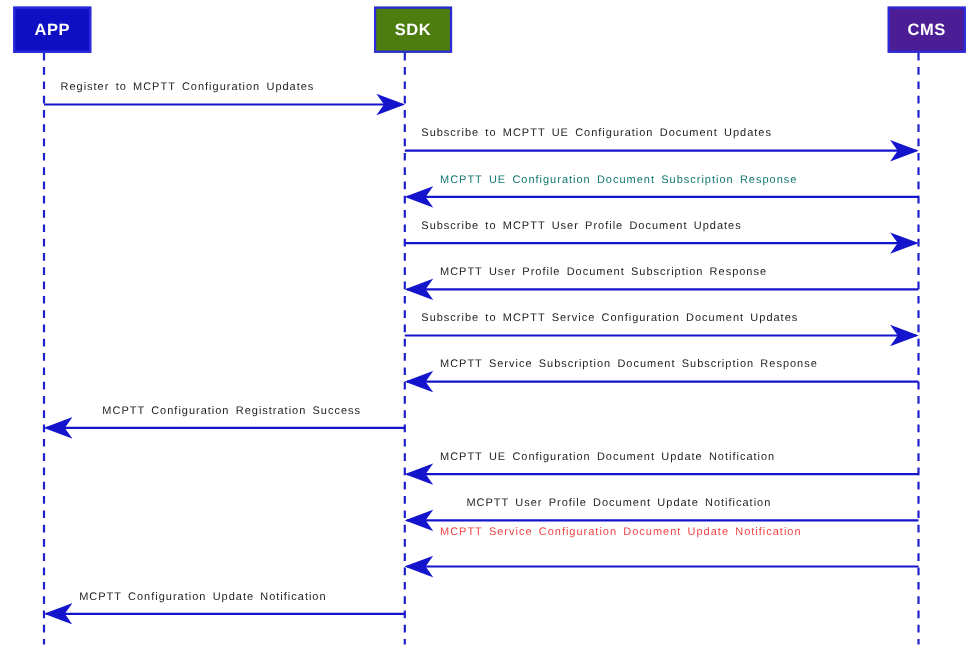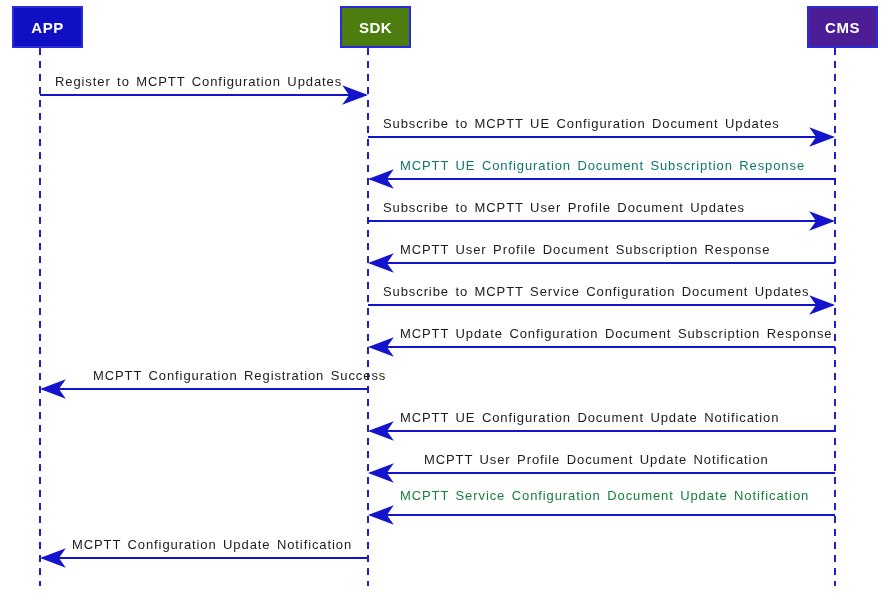--- a/index.html
+++ b/index.html
@@ -24,21 +24,21 @@
     align-items: center;
     justify-content: center;
     color: #ffffff;
     font-size: 15px;
     font-weight: bold;
     letter-spacing: 0.5px;
   }
   .msg-label {
     position: absolute;
     white-space: nowrap;
-    font-size: 13px;
+    font-size: 10px;
     color: #1c1c1c;
     letter-spacing: 0.9px;
     word-spacing: 2px;
   }
 </style>
 </head>
 <body>
 
 <div id="canvas">
   <svg id="wires" width="883" height="610" viewBox="0 0 883 610" xmlns="http://www.w3.org/2000/svg">
@@ -78,20 +78,20 @@
         <span>CMS</span>
       </div>
     </div>
   <div id="labels">
       <div class="msg-label" style="color: rgb(28, 28, 28); left: 55px; top: 74px;">Register to MCPTT Configuration Updates</div>
       <div class="msg-label" style="color: rgb(28, 28, 28); left: 383px; top: 116px;">Subscribe to MCPTT UE Configuration Document Updates</div>
       <div class="msg-label" style="color: #0f766e; left: 400px; top: 158px;">MCPTT UE Configuration Document Subscription Response</div>
       <div class="msg-label" style="color: rgb(28, 28, 28); left: 383px; top: 200px;">Subscribe to MCPTT User Profile Document Updates</div>
       <div class="msg-label" style="color: rgb(28, 28, 28); left: 400px; top: 242px;">MCPTT User Profile Document Subscription Response</div>
       <div class="msg-label" style="color: rgb(28, 28, 28); left: 383px; top: 284px;">Subscribe to MCPTT Service Configuration Document Updates</div>
-      <div class="msg-label" style="color: rgb(28, 28, 28); left: 400px; top: 326px;">MCPTT Update Configuration Document Subscription Response</div>
+      <div class="msg-label" style="color: rgb(28, 28, 28); left: 400px; top: 326px;">MCPTT Service Subscription Document Subscription Response</div>
       <div class="msg-label" style="color: rgb(28, 28, 28); left: 72px; top: 368px; margin-left: 21px;">MCPTT Configuration Registration Success</div>
       <div class="msg-label" style="color: rgb(28, 28, 28); left: 400px; top: 410px;">MCPTT UE Configuration Document Update Notification</div>
       <div class="msg-label" style="color: rgb(28, 28, 28); left: 400px; top: 452px; margin-left: 24px;">MCPTT User Profile Document Update Notification</div>
-      <div class="msg-label" style="color: #15803d; left: 400px; top: 488px;">MCPTT Service Configuration Document Update Notification</div>
+      <div class="msg-label" style="color: #ef4444; left: 400px; top: 478px;">MCPTT Service Configuration Document Update Notification</div>
       <div class="msg-label" style="color: rgb(28, 28, 28); left: 72px; top: 537px;">MCPTT Configuration Update Notification</div>
     </div>
 </div>
 
 </body></html>

